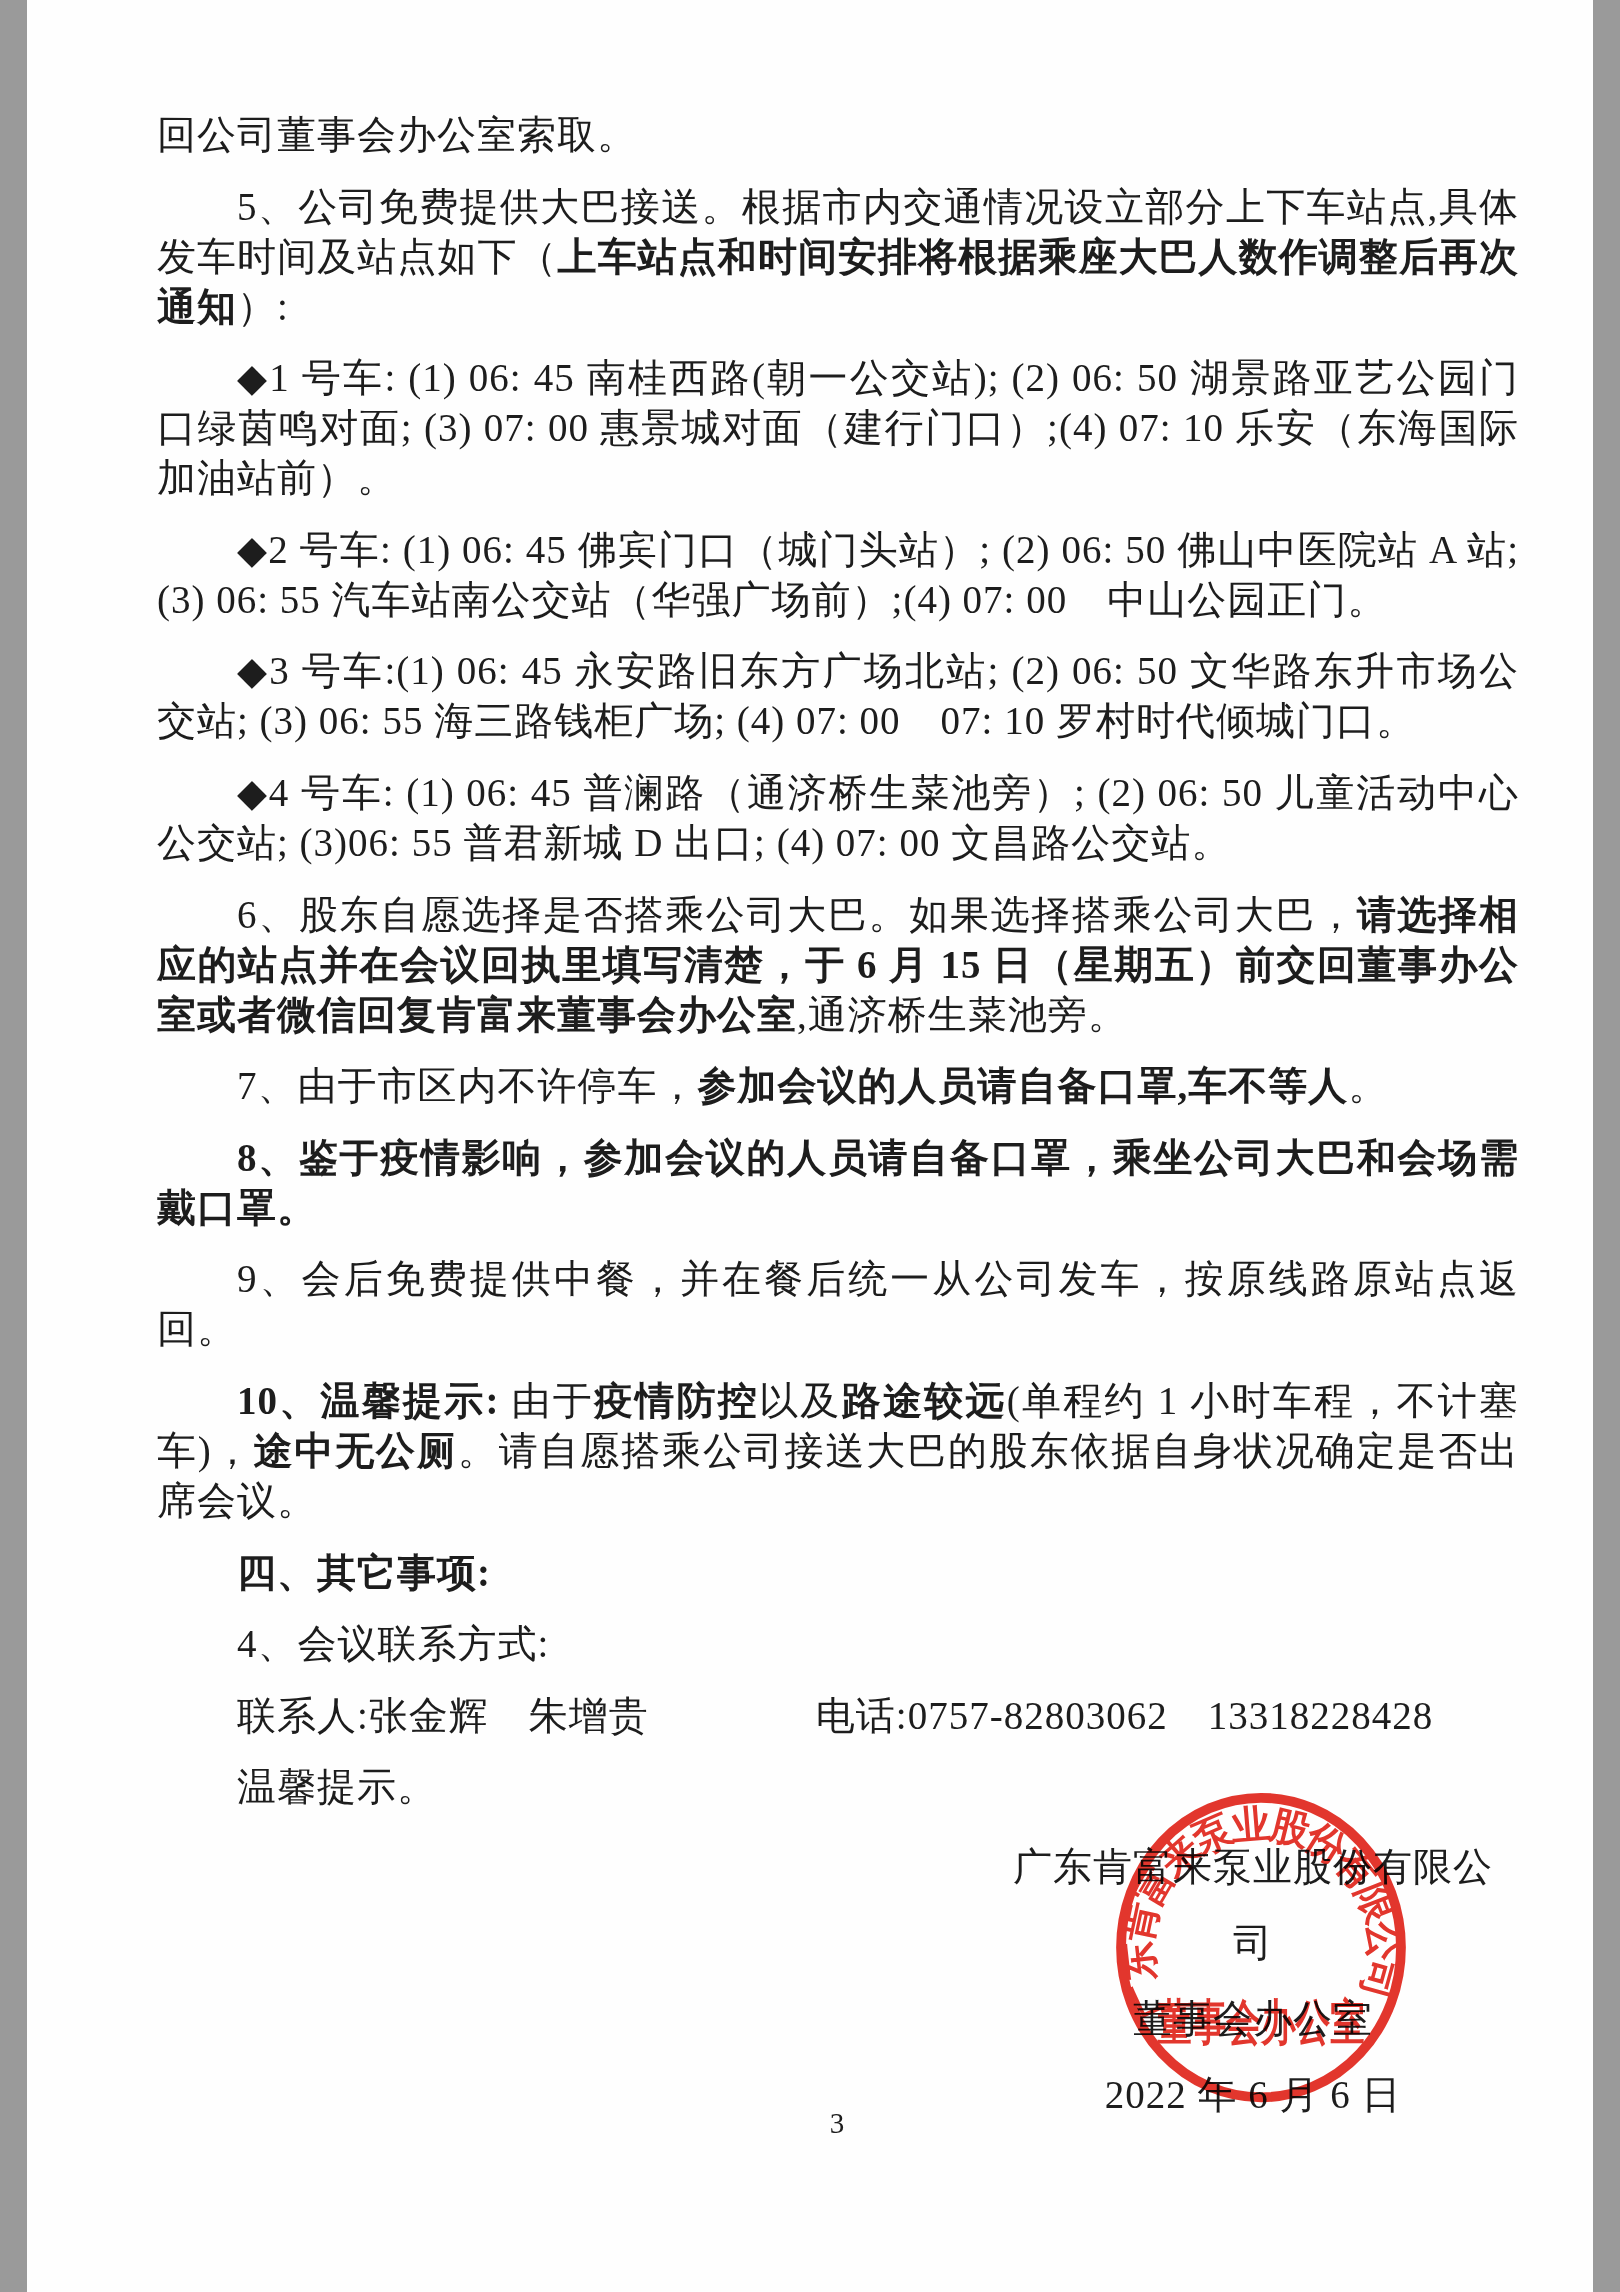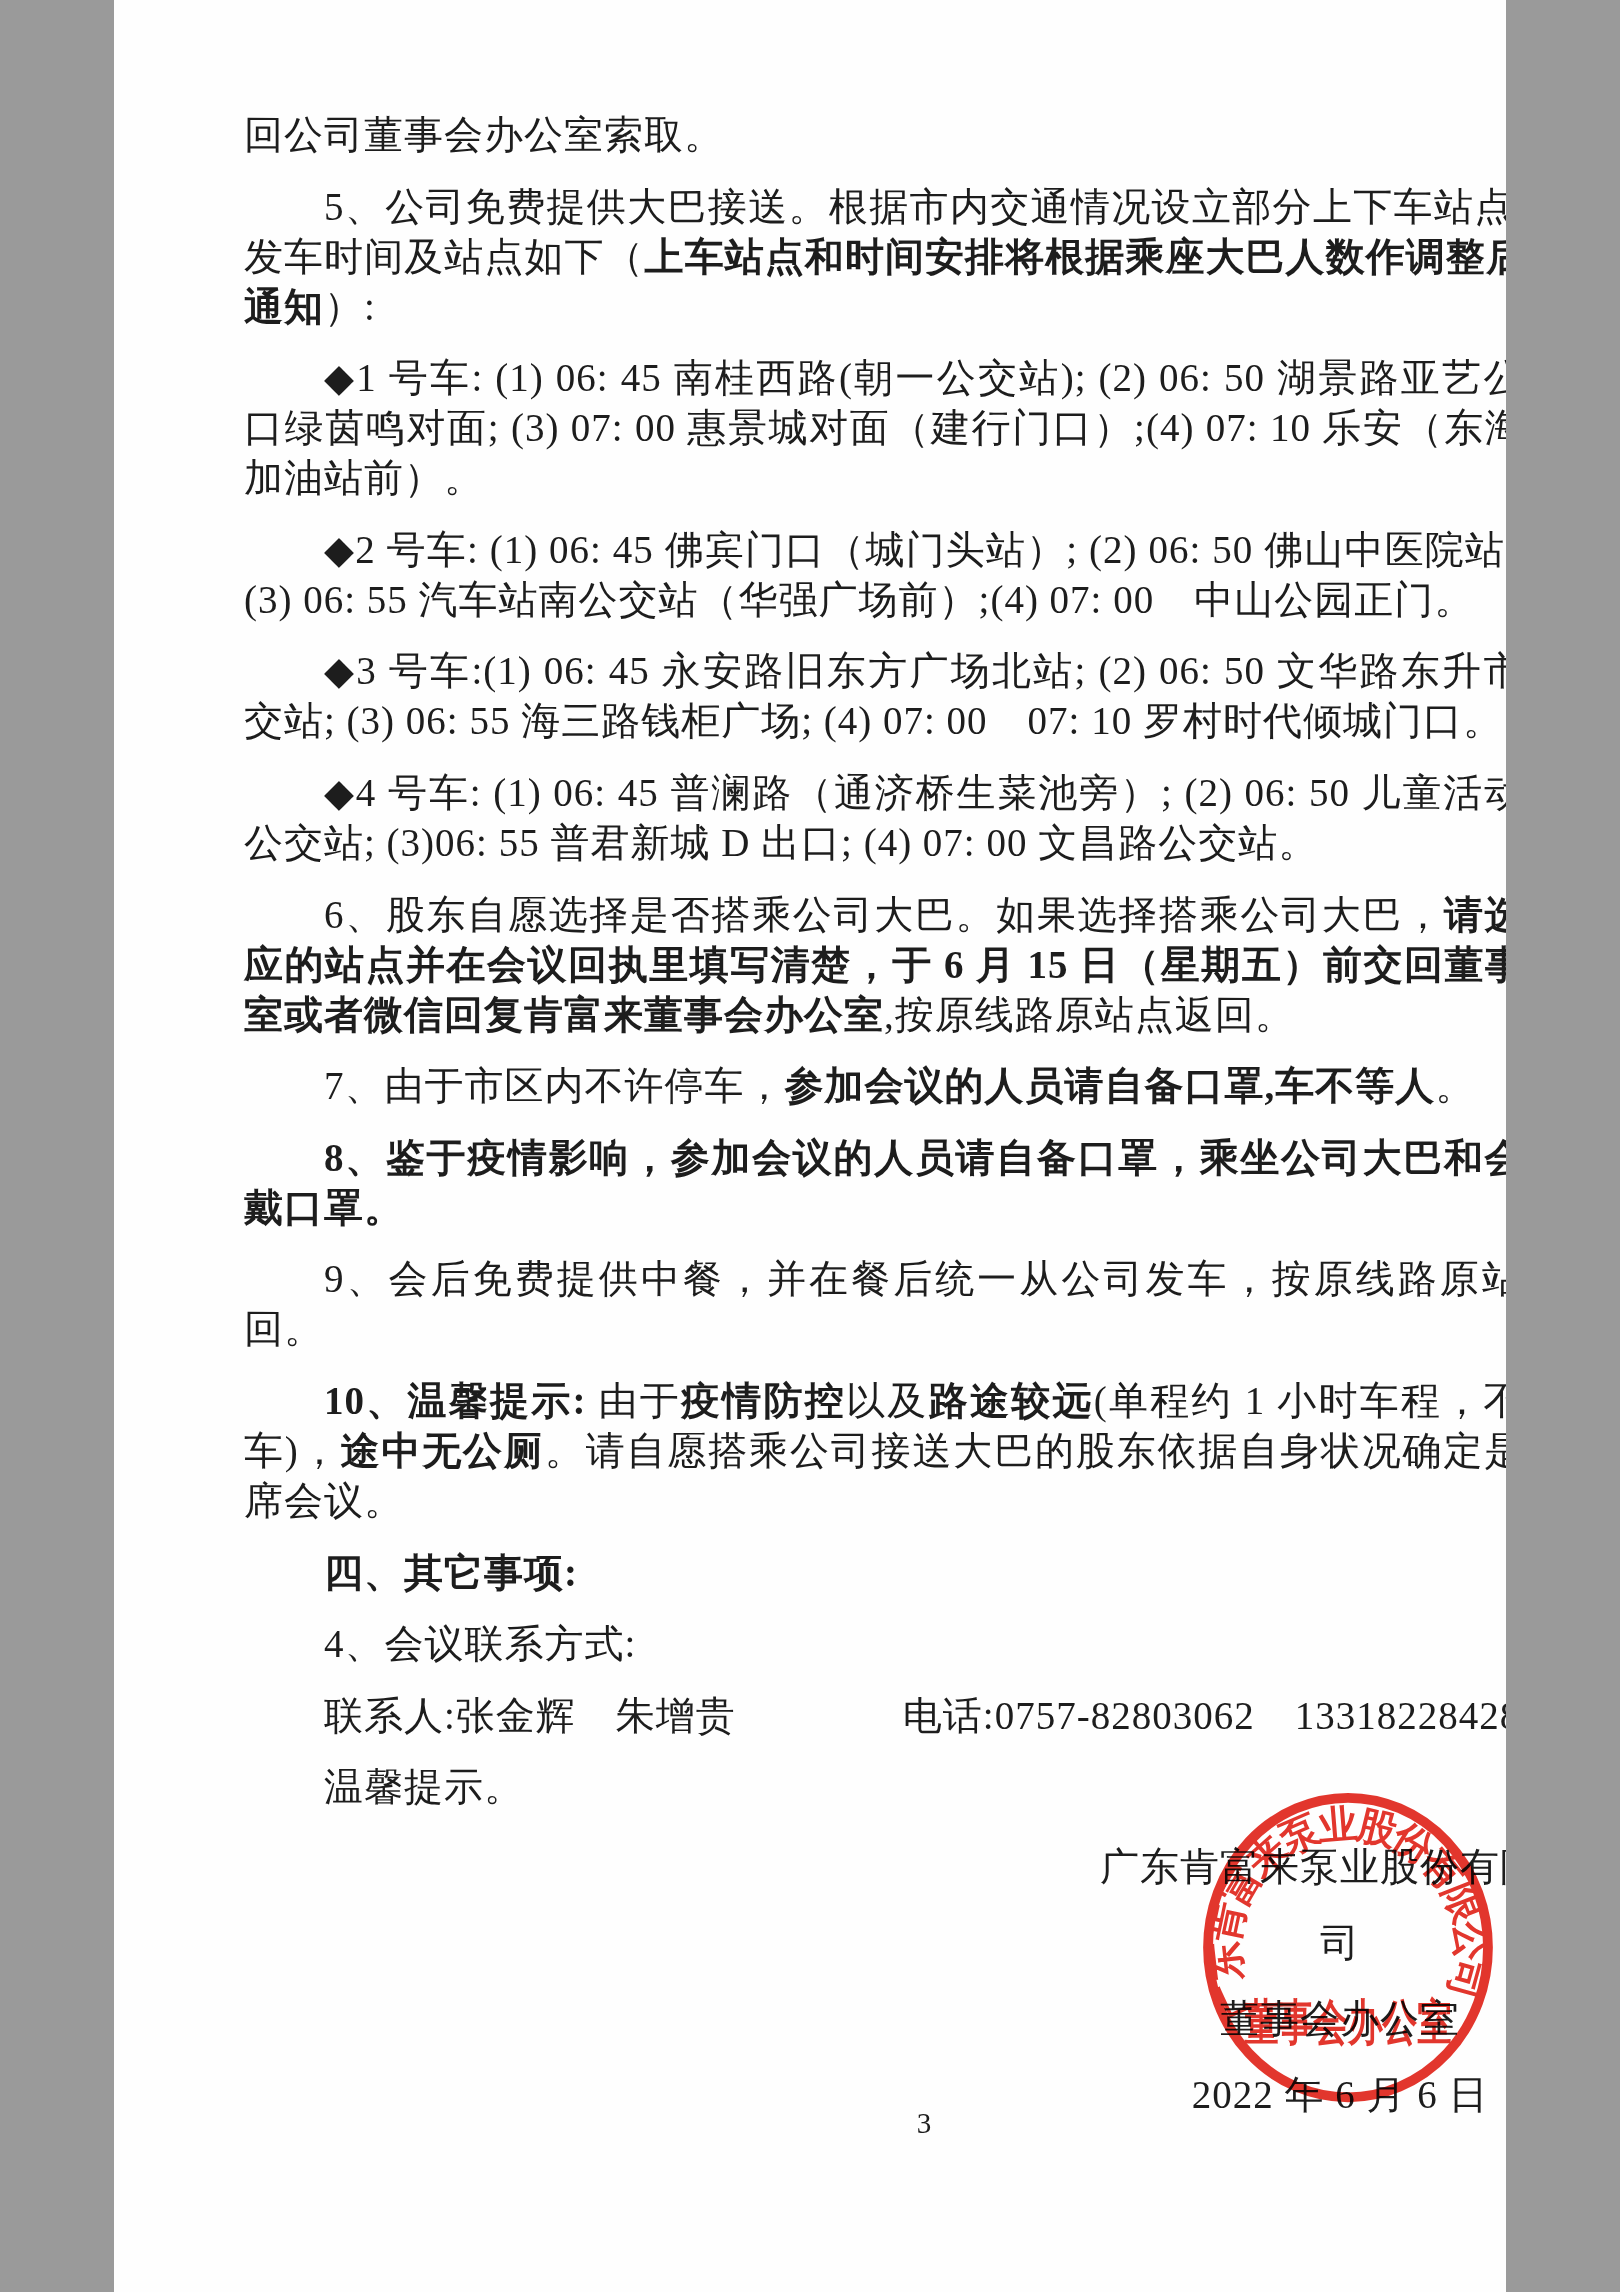--- a/index.html
+++ b/index.html
@@ -1,18 +1,18 @@
 <!DOCTYPE html>
 <html><head>
 <meta charset="utf-8">
 <style>
   html, body { margin: 0; padding: 0; background: #9a9a9a; }
   .page {
     position: relative;
-    width: 1392px;
+    width: 1566px;
     height: 2293px;
     margin: 0 auto;
     background: #fefefe;
     overflow: hidden;
     font-family: "Liberation Serif", "DejaVu Serif", serif;
     color: #1d1d1d;
   }
   .content {
     position: absolute;
     left: 130px;
@@ -63,21 +63,21 @@
 
 <div class="page">
 
   <div class="content">
       <p class="para"><span>回公司董事会办公室索取。</span></p>
       <p class="para indent"><span>5、公司免费提供大巴接送。根据市内交通情况设立部分上下车站点,具体发车时间及站点如下（</span><span class="b">上车站点和时间安排将根据乘座大巴人数作调整后再次通知</span><span>）:</span></p>
       <p class="para indent"><span>◆1 号车: (1) 06: 45 南桂西路(朝一公交站); (2) 06: 50 湖景路亚艺公园门口绿茵鸣对面; (3) 07: 00 惠景城对面（建行门口）;(4) 07: 10 乐安（东海国际加油站前）。</span></p>
       <p class="para indent"><span>◆2 号车: (1) 06: 45 佛宾门口（城门头站）; (2) 06: 50 佛山中医院站 A 站; (3) 06: 55 汽车站南公交站（华强广场前）;(4) 07: 00　中山公园正门。</span></p>
       <p class="para indent"><span>◆3 号车:(1) 06: 45 永安路旧东方广场北站; (2) 06: 50 文华路东升市场公交站; (3) 06: 55 海三路钱柜广场; (4) 07: 00　07: 10 罗村时代倾城门口。</span></p>
       <p class="para indent"><span>◆4 号车: (1) 06: 45 普澜路（通济桥生菜池旁）; (2) 06: 50 儿童活动中心公交站; (3)06: 55 普君新城 D 出口; (4) 07: 00 文昌路公交站。</span></p>
-      <p class="para indent"><span>6、股东自愿选择是否搭乘公司大巴。如果选择搭乘公司大巴，</span><span class="b">请选择相应的站点并在会议回执里填写清楚，于 6 月 15 日（星期五）前交回董事办公室或者微信回复肯富来董事会办公室</span><span>,按原线路原站点返回。</span></p>
+      <p class="para indent"><span>6、股东自愿选择是否搭乘公司大巴。如果选择搭乘公司大巴，</span><span class="b">请选择相应的站点并在会议回执里填写清楚，于 6 月 15 日（星期五）前交回董事办公室或者微信回复肯富来董事会办公室</span><span>,通济桥生菜池旁。</span></p>
       <p class="para indent"><span>7、由于市区内不许停车，</span><span class="b">参加会议的人员请自备口罩,车不等人</span><span>。</span></p>
       <p class="para indent"><span class="b">8、鉴于疫情影响，参加会议的人员请自备口罩，乘坐公司大巴和会场需戴口罩。</span></p>
       <p class="para indent"><span>9、会后免费提供中餐，并在餐后统一从公司发车，按原线路原站点返回。</span></p>
       <p class="para indent"><span class="b">10、温馨提示:</span><span> 由于</span><span class="b">疫情防控</span><span>以及</span><span class="b">路途较远</span><span>(单程约 1 小时车程，不计塞车)，</span><span class="b">途中无公厕</span><span>。请自愿搭乘公司接送大巴的股东依据自身状况确定是否出席会议。</span></p>
       <p class="para indent"><span class="b">四、其它事项:</span></p>
       <p class="para indent"><span>4、会议联系方式:</span></p>
       <p class="para indent"><span>联系人:张金辉　朱增贵</span><span class="hgap"></span><span>电话:0757-82803062　13318228428</span></p>
       <p class="para indent"><span>温馨提示。</span></p>
     </div>
 

